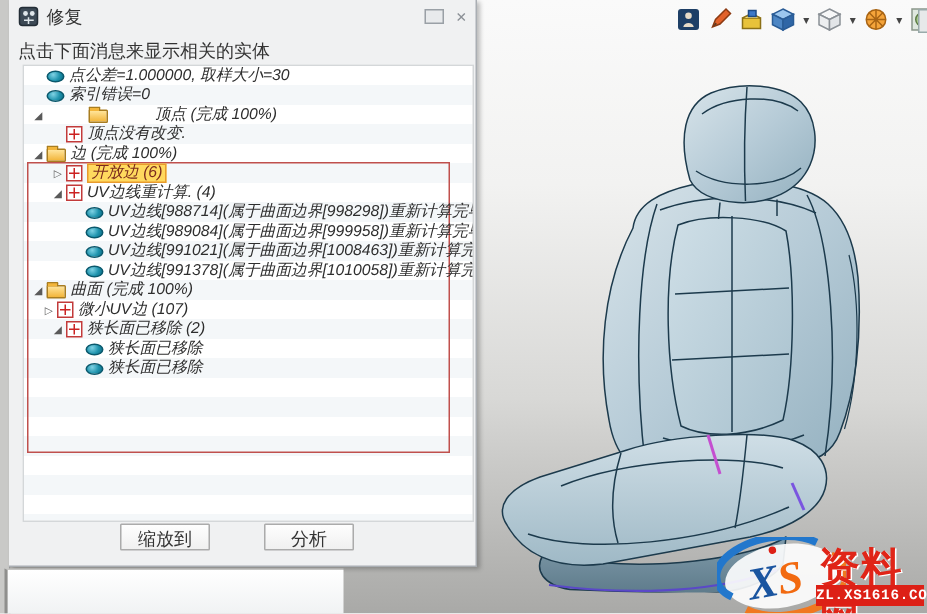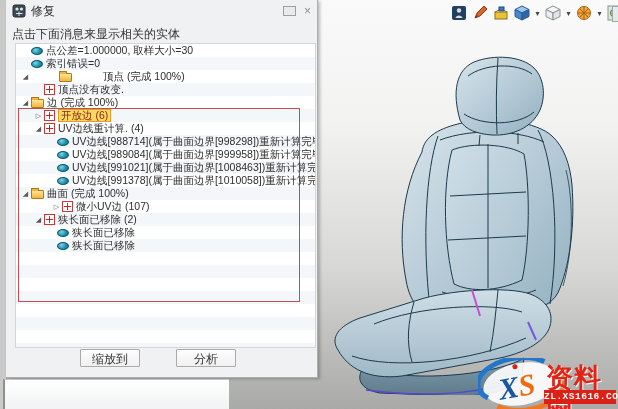--- a/index.html
+++ b/index.html
@@ -19,21 +19,21 @@
   .titlebar .ttl{font-size:12px;color:#333;margin-left:5px;flex:0 0 auto;font-family:Liberation Mono, monospace;}
   .titlebar .sp{flex:1;}
   .win-restore{width:11px;height:8px;border:1px solid #9aa0a6;background:#e8eaec;margin-right:8px;}
   .win-close{font-size:12px;color:#8b9096;line-height:12px;}
   .instruction{font-size:12px;color:#333;padding:4px 0 5px 6px;}
 
   
   .tree{position:absolute;left:9px;top:43px;width:299px;height:303px;background:#fff;
     border:1px solid #d4d7d9;overflow:hidden;
     background-image:repeating-linear-gradient(180deg,#ffffff 0 13px,#f4f7f9 13px 26px);}
-  .trow{display:flex;align-items:center;height:13px;white-space:nowrap;position:relative;}
+  .trow{display:flex;align-items:center;height:13px;white-space:nowrap;position:relative;font-style:italic;}
   .exp{display:inline-block;width:11px;font-size:7px;color:#5a5a5a;text-align:center;flex:0 0 11px;}
   .ticon{display:inline-block;flex:0 0 auto;margin-right:3px;}
   .i-message{width:12px;height:8px;border-radius:50%;
     background:radial-gradient(circle at 35% 30%,#7fd2e4,#1f93ad 55%,#0d6d85);
     border:1px solid #0a586c;box-sizing:border-box;}
   .i-folder{width:13px;height:9px;background:linear-gradient(#ffe49a,#f2b53a);
     border:1px solid #a87d20;border-radius:1px;position:relative;box-sizing:border-box;margin-top:1px;}
   .i-folder::before{content:"";position:absolute;top:-3px;left:-1px;width:6px;height:2px;
     background:#f2b53a;border:1px solid #a87d20;border-bottom:none;border-radius:1px 1px 0 0;}
   .i-plus{width:9px;height:9px;background:#fff;border:1px solid #c23a3a;position:relative;box-sizing:content-box;}
@@ -269,21 +269,21 @@
     <span class="ticon i-message"></span>
     <span class="tlabel">UV边线[991378](属于曲面边界[1010058])重新计算完毕.</span>
   </div>
 
   <div class="trow" style="padding-left: 4px;">
     <span class="exp">◢</span>
     <span class="ticon i-folder"></span>
     <span class="tlabel">曲面 (完成 100%)</span>
   </div>
 
-  <div class="trow" style="padding-left: 35px;">
+  <div class="trow" style="padding-left: 11px;">
     <span class="exp">▷</span>
     <span class="ticon i-plus"></span>
     <span class="tlabel">微小UV边 (107)</span>
   </div>
 
   <div class="trow" style="padding-left: 17px;">
     <span class="exp">◢</span>
     <span class="ticon i-plus"></span>
     <span class="tlabel">狭长面已移除 (2)</span>
   </div>

